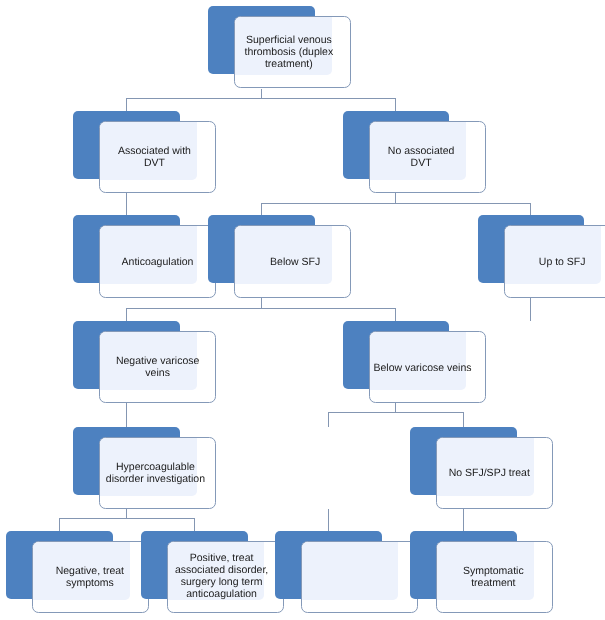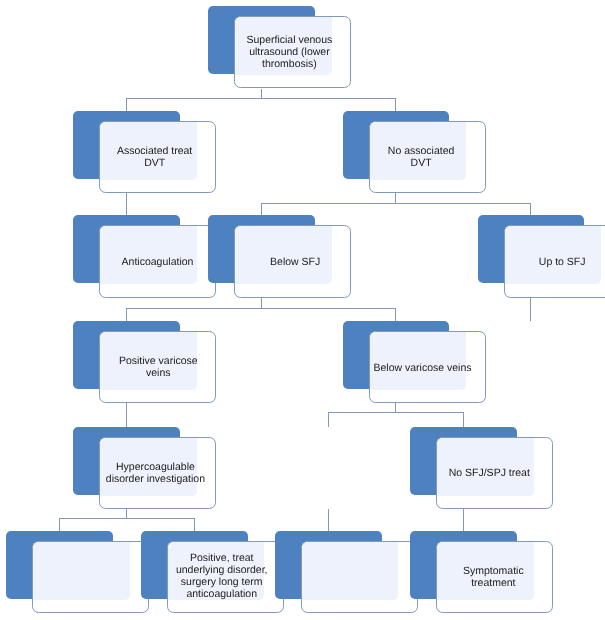--- a/index.html
+++ b/index.html
@@ -62,31 +62,31 @@
     <div class="edge v" style="left:327.8px;top:509.3px;height:21.7px"></div>
     <div class="edge v" style="left:463.1px;top:509.3px;height:21.7px"></div>
   </div>
   <div class="node-layer">
     <div class="node" style="left:208.3px;top:6.0px">
       <div class="shadow"></div>
       <div class="face">
         <div class="tint"></div>
         <div class="label" style="transform:translate(-3.5px,0.0px)">
           <div class="tline">Superficial venous</div>
-          <div class="tline">ultrasound (lower</div>
-          <div class="tline">thrombosis)</div>
+          <div class="tline">thrombosis (duplex</div>
+          <div class="tline">treatment)</div>
         </div>
       </div>
     </div>
     <div class="node" style="left:73.4px;top:110.6px">
       <div class="shadow"></div>
       <div class="face">
         <div class="tint"></div>
         <div class="label" style="transform:translate(-3.0px,0.0px)">
-          <div class="tline">Associated treat</div>
+          <div class="tline">Associated with</div>
           <div class="tline">DVT</div>
         </div>
       </div>
     </div>
     <div class="node" style="left:342.6px;top:110.6px">
       <div class="shadow"></div>
       <div class="face">
         <div class="tint"></div>
         <div class="label" style="transform:translate(-6.2px,0.0px)">
           <div class="tline">No associated</div>
@@ -119,21 +119,21 @@
         <div class="label" style="transform:translate(-0.2px,0.0px)">
           <div class="tline">Up to SFJ</div>
         </div>
       </div>
     </div>
     <div class="node" style="left:73.4px;top:320.8px">
       <div class="shadow"></div>
       <div class="face">
         <div class="tint"></div>
         <div class="label" style="transform:translate(-0.1px,0.0px)">
-          <div class="tline">Positive varicose</div>
+          <div class="tline">Negative varicose</div>
           <div class="tline">veins</div>
         </div>
       </div>
     </div>
     <div class="node" style="left:342.6px;top:320.8px">
       <div class="shadow"></div>
       <div class="face">
         <div class="tint"></div>
         <div class="label" style="transform:translate(-4.5px,0.8px)">
           <div class="tline">Below varicose veins</div>
@@ -156,29 +156,33 @@
         <div class="tint"></div>
         <div class="label" style="transform:translate(-5.3px,0.0px)">
           <div class="tline">No SFJ/SPJ treat</div>
         </div>
       </div>
     </div>
     <div class="node" style="left:6.2px;top:531.0px">
       <div class="shadow"></div>
       <div class="face">
         <div class="tint"></div>
+        <div class="label" style="transform:translate(-1.3px,0.0px)">
+          <div class="tline">Negative, treat</div>
+          <div class="tline">symptoms</div>
+        </div>
       </div>
     </div>
     <div class="node" style="left:141.0px;top:531.0px">
       <div class="shadow"></div>
       <div class="face">
         <div class="tint"></div>
         <div class="label" style="transform:translate(-4.1px,-1.4px)">
           <div class="tline">Positive, treat</div>
-          <div class="tline">underlying disorder,</div>
+          <div class="tline">associated disorder,</div>
           <div class="tline">surgery long term</div>
           <div class="tline">anticoagulation</div>
         </div>
       </div>
     </div>
     <div class="node" style="left:275.0px;top:531.0px">
       <div class="shadow"></div>
       <div class="face">
         <div class="tint"></div>
       </div>

